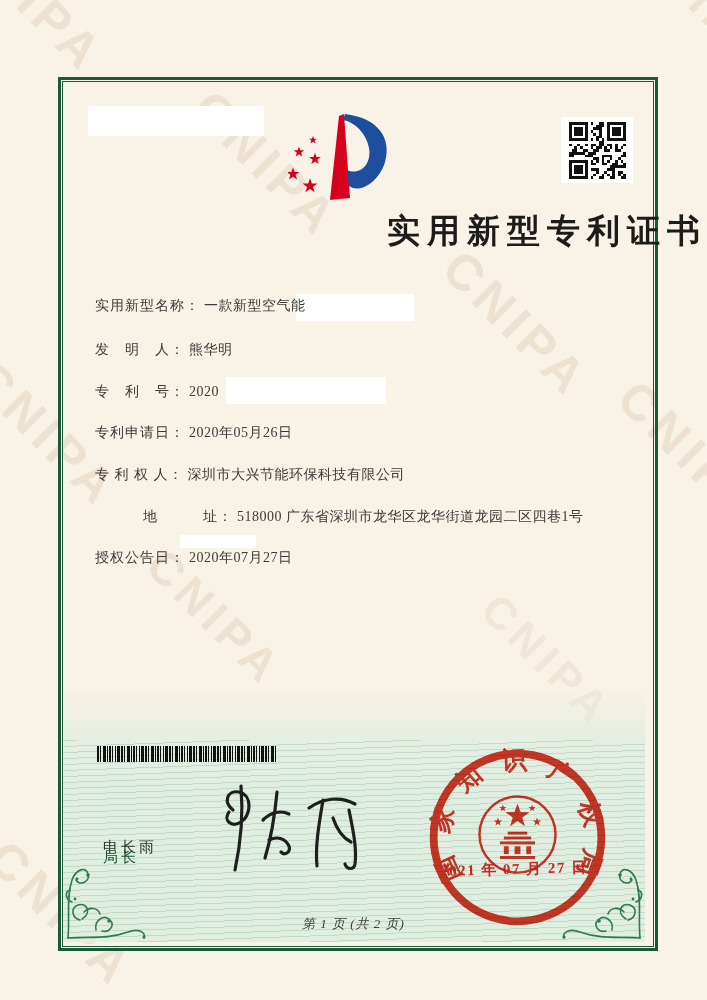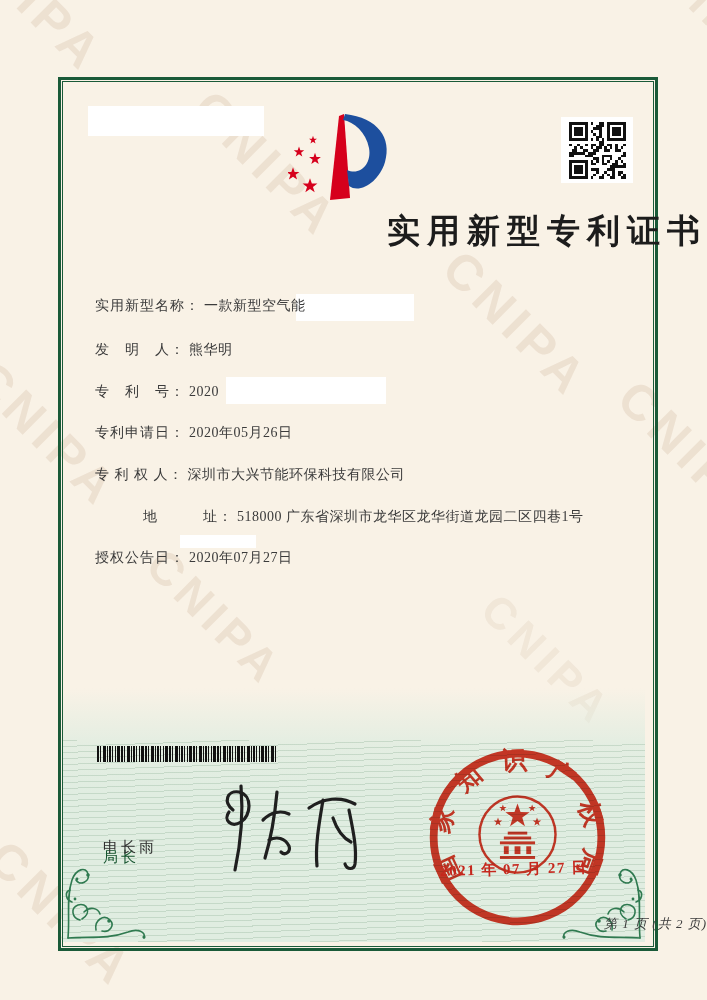--- a/index.html
+++ b/index.html
@@ -40,21 +40,21 @@
   .sign-title{position:absolute;left:103px;top:848px;z-index:6;font-size:15px;letter-spacing:3px;color:#14532d;}
   .sign-name{position:absolute;left:103px;top:838px;z-index:6;font-size:15px;letter-spacing:3px;color:#2e2e2e;}
   .sig-svg{position:absolute;left:205px;top:780px;z-index:7;}
   
   .barcode{position:absolute;left:97px;top:746px;z-index:6;}
   
   .seal{position:absolute;left:420px;top:740px;z-index:8;mix-blend-mode:multiply;opacity:.95;}
   .seal-date{position:absolute;left:440px;top:860px;z-index:9;font-size:15px;font-weight:bold;
       letter-spacing:1.5px;color:#c5271d;transform:rotate(-1.5deg);white-space:nowrap;}
   
-  .page-info{position:absolute;left:0;top:915px;width:100%;text-align:right;z-index:6;
+  .page-info{position:absolute;left:0;top:915px;width:100%;text-align:center;z-index:6;
       font-size:13px;font-style:italic;color:#3c3c3c;letter-spacing:1px;}
   .footer-note{position:absolute;left:0;top:950px;width:100%;text-align:center;z-index:6;
       font-size:13.5px;font-style:italic;color:#454545;letter-spacing:2px;}
 </style>
 </head>
 <body>
 
 <div class="page">
 
   <span class="wm" style="left:-60px;top:-30px;">CNIPA</span>

